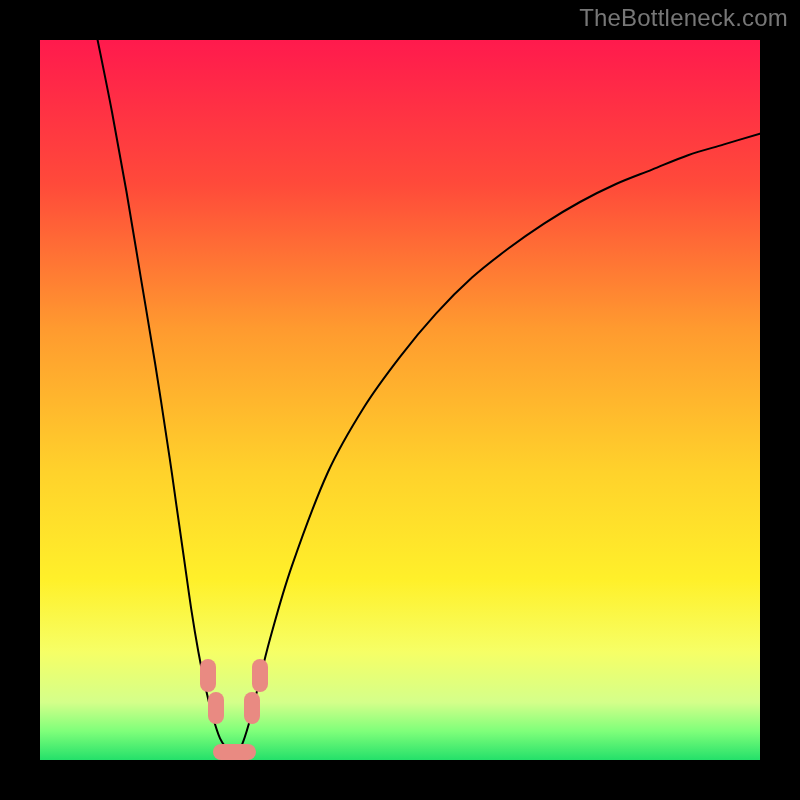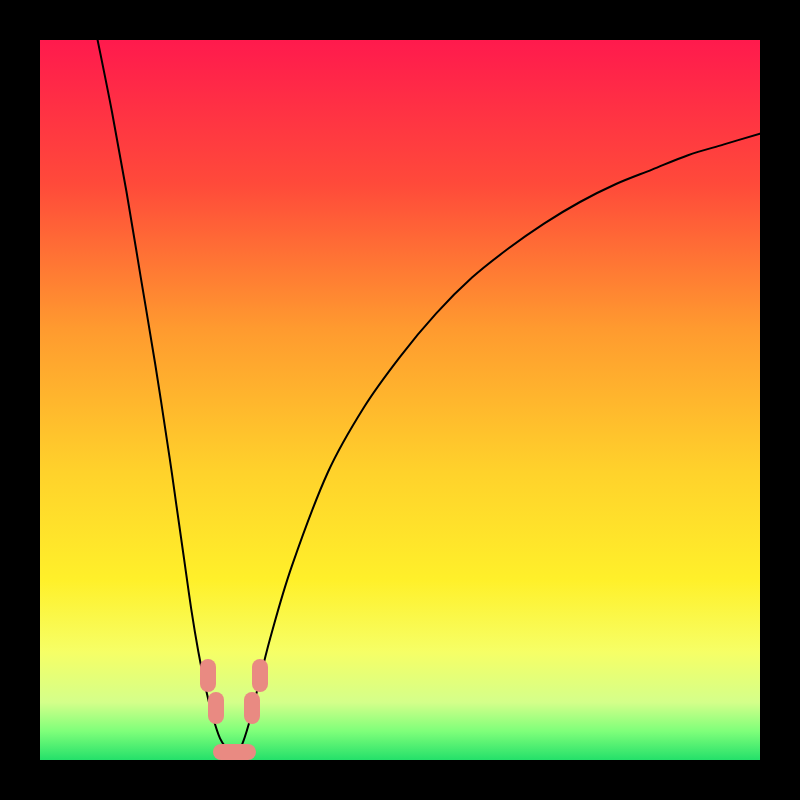--- a/index.html
+++ b/index.html
@@ -56,20 +56,21 @@
   .marker {
     position: absolute;
     background: #e98a82;
     border-radius: 10px;
   }
 </style>
 </head>
 <body>
 
 <div class="frame">
+  <div class="watermark">TheBottleneck.com</div>
 
   <div class="plot">
     <div class="gradient">
       <svg id="grad-svg" width="720" height="720" viewBox="0 0 720 720" preserveAspectRatio="none">
         <defs>
           <linearGradient id="bg" x1="0" y1="0" x2="0" y2="1">
               <stop offset="0%" stop-color="#ff1a4d"></stop>
               <stop offset="20%" stop-color="#ff4a3a"></stop>
               <stop offset="40%" stop-color="#ff9a2f"></stop>
               <stop offset="60%" stop-color="#ffd22b"></stop>

